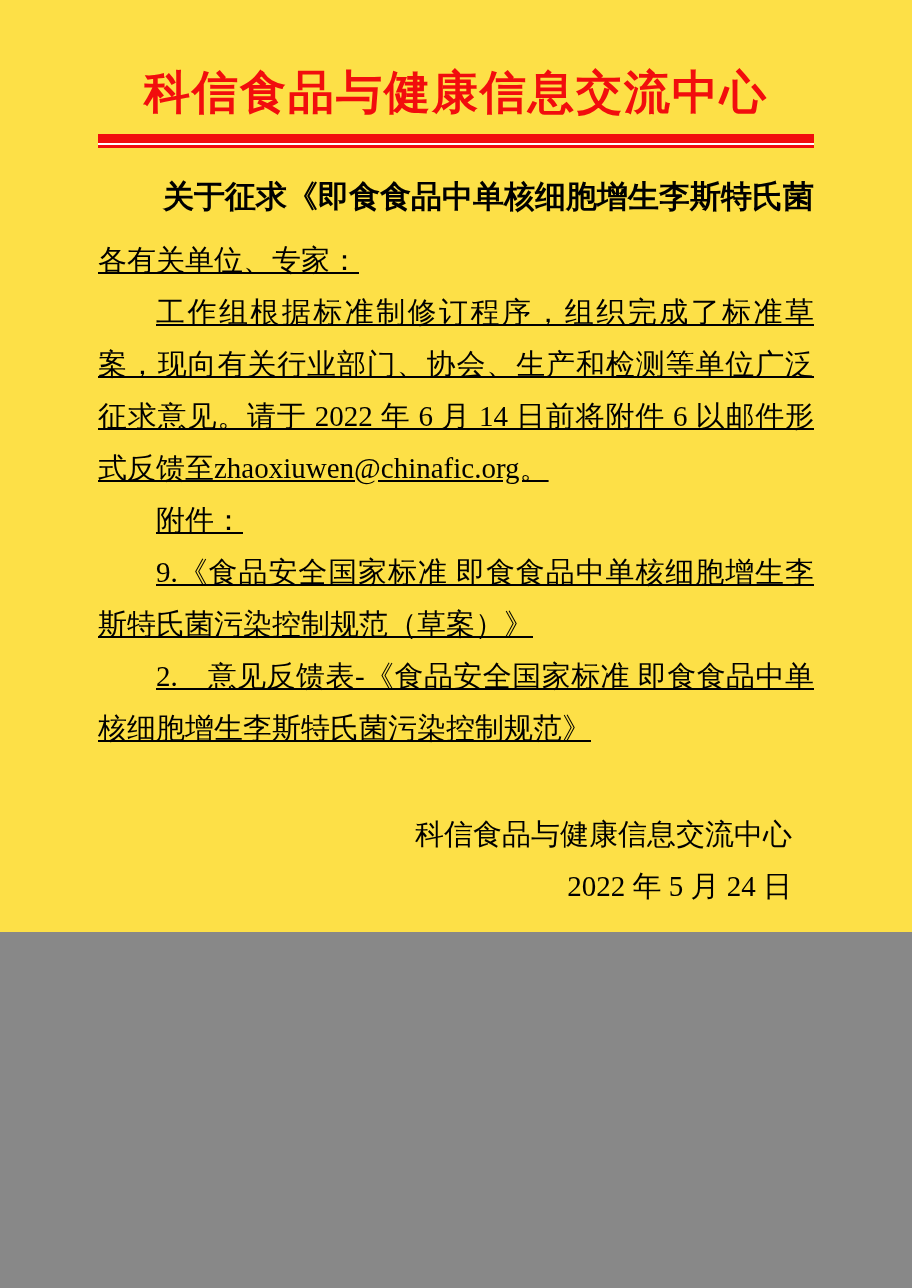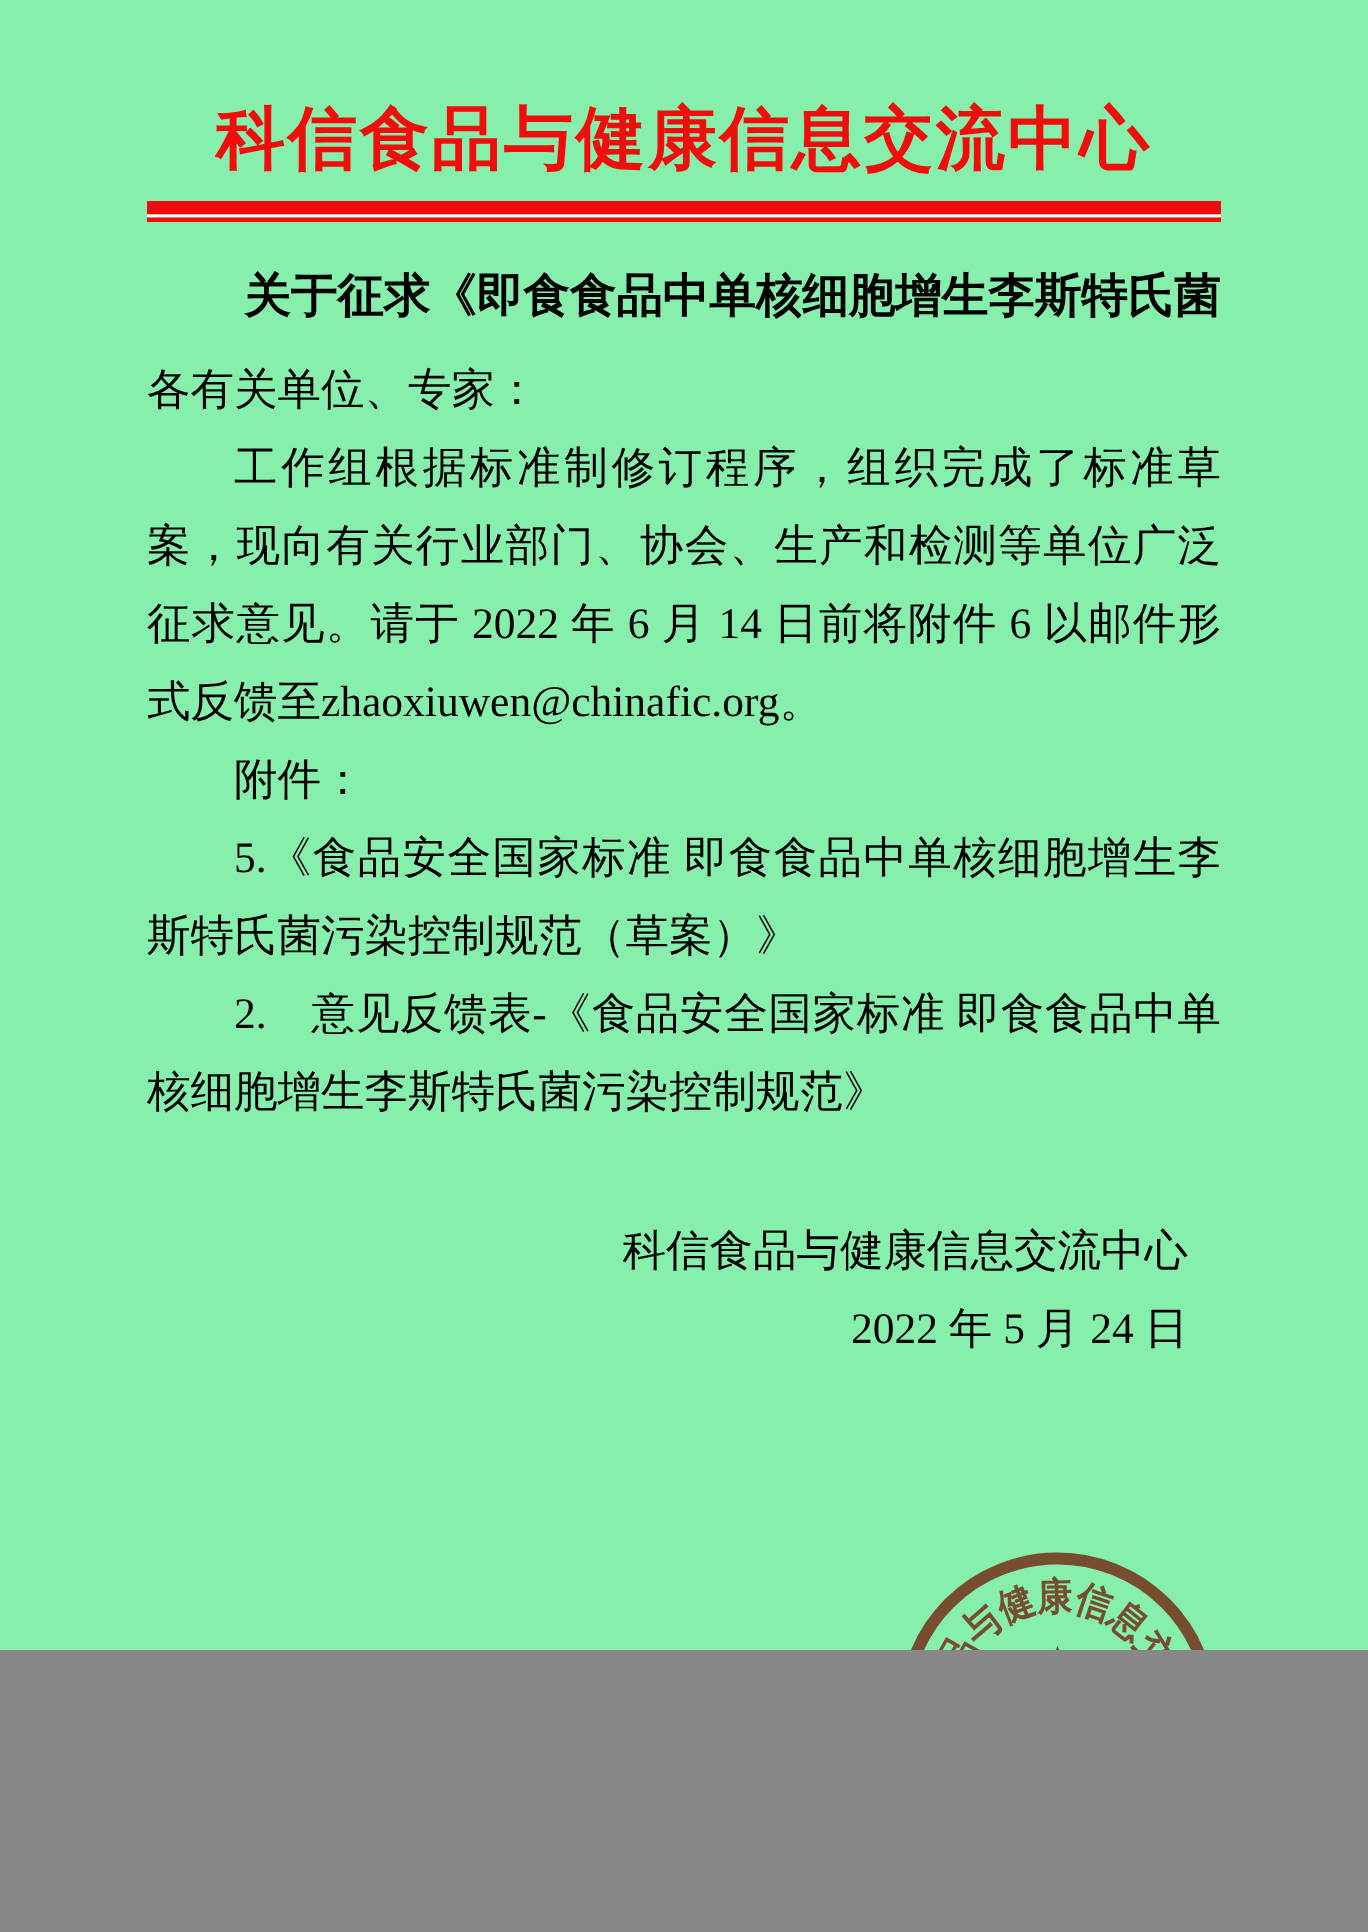--- a/index.html
+++ b/index.html
@@ -1,21 +1,21 @@
 <!DOCTYPE html>
 <html><head>
 <meta charset="utf-8">
 <style>
   html, body { margin: 0; padding: 0; background: #888; }
   .page {
     position: relative;
     width: 912px;
-    height: 1100px;
+    height: 932px;
     margin: 0 auto;
-    background: #86efac;
+    background: #fde047;
     overflow: hidden;
     font-family: "Liberation Serif", "DejaVu Serif", serif;
     color: #000;
   }
   .content { padding: 0 98px; }
 
   .org-title {
     margin-top: 64px;
     text-align: center;
     font-family: "Liberation Sans", "DejaVu Sans", sans-serif;
@@ -38,20 +38,21 @@
     font-weight: 700;
     font-size: 31px;
     line-height: 50px;
   }
 
   .body-text {
     margin-top: 12px;
     font-size: 29px;
     line-height: 52px;
     text-align: justify;
+    text-decoration: underline;
   }
   .body-text p { margin: 0; }
   .indent { text-indent: 2em; }
 
   .sig-block {
     margin-top: 54px;
     font-size: 29px;
     line-height: 52px;
     text-align: right;
     padding-right: 22px;
@@ -83,21 +84,21 @@
     </div>
 
     <div class="doc-title">
       <div>关于征求《即食食品中单核细胞增生李斯特氏菌</div>
     </div>
 
     <div class="body-text">
       <p>各有关单位、专家：</p>
       <p class="indent">工作组根据标准制修订程序，组织完成了标准草案，现向有关行业部门、协会、生产和检测等单位广泛征求意见。请于 2022 年 6 月 14 日前将附件 6 以邮件形式反馈至zhaoxiuwen@chinafic.org。</p>
       <p class="indent">附件：</p>
-      <p class="indent">5.《食品安全国家标准 即食食品中单核细胞增生李斯特氏菌污染控制规范（草案）》</p>
+      <p class="indent">9.《食品安全国家标准 即食食品中单核细胞增生李斯特氏菌污染控制规范（草案）》</p>
       <p class="indent">2.　意见反馈表-《食品安全国家标准 即食食品中单核细胞增生李斯特氏菌污染控制规范》</p>
     </div>
 
     <div class="sig-block">
       <div>科信食品与健康信息交流中心</div>
       <div>2022 年 5 月 24 日</div>
     </div>
   </div>
 
   <svg class="stamp" viewBox="-111 -111 222 222" xmlns="http://www.w3.org/2000/svg">

